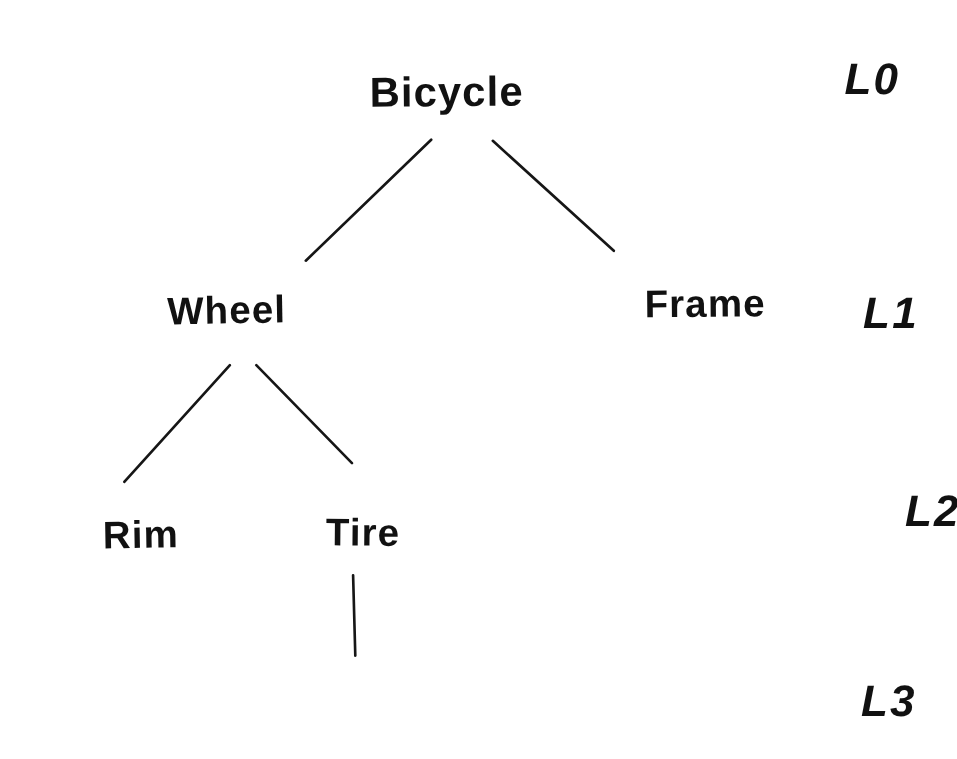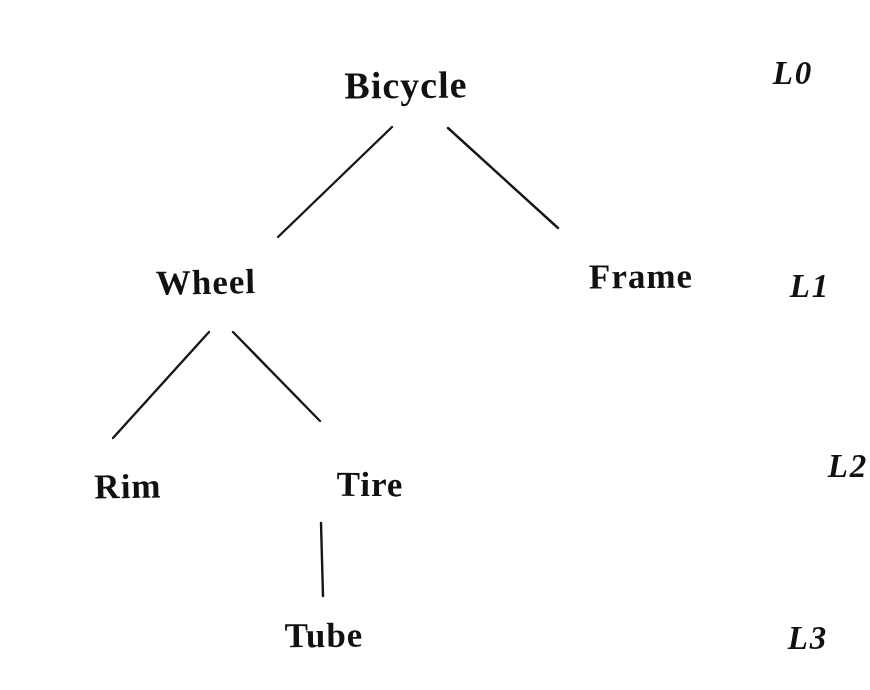--- a/index.html
+++ b/index.html
@@ -3,21 +3,21 @@
 <meta charset="utf-8">
 <style>
   * { margin: 0; padding: 0; box-sizing: border-box; }
   html, body { background: #ffffff; }
   .canvas {
     position: relative;
     width: 870px;
     height: 690px;
     background: #ffffff;
     overflow: hidden;
-    font-family: Liberation Serif, serif;
+    font-family: Liberation Sans, sans-serif;
     color: #111111;
   }
   .edges-svg {
     position: absolute;
     left: 0; top: 0;
     width: 870px; height: 690px;
   }
   .edges-svg line {
     stroke: #161616;
     stroke-width: 2.4;
@@ -25,28 +25,28 @@
   }
   .node, .level-label {
     position: absolute;
     transform: translate(-50%, -50%);
     white-space: nowrap;
     font-weight: bold;
     color: #111111;
     letter-spacing: 1px;
   }
   .node { font-size: 35px; }
-  .level-label { font-size: 33px; font-style: italic; letter-spacing: 2px; }
+  .level-label { font-size: 40px; font-style: italic; letter-spacing: 2px; }
 
   
   .pos-bicycle { left: 406px; top: 85px;  font-size: 38px; transform: translate(-50%,-50%) rotate(-0.5deg); }
   .pos-wheel   { left: 206px; top: 283px; transform: translate(-50%,-50%) rotate(-1deg); }
   .pos-frame   { left: 641px; top: 277px; transform: translate(-50%,-50%) rotate(-0.5deg); }
   .pos-rim     { left: 128px; top: 487px; transform: translate(-50%,-50%) rotate(-1deg); }
-  .pos-tire    { left: 330px; top: 485px; transform: translate(-50%,-50%) rotate(0.5deg); margin-left: 40px; }
+  .pos-tire    { left: 330px; top: 485px; transform: translate(-50%,-50%) rotate(0.5deg); }
   .pos-tube    { left: 324px; top: 636px; transform: translate(-50%,-50%) rotate(-0.5deg); }
   .pos-l0 { left: 793px; top: 73px; }
   .pos-l1 { left: 794px; top: 286px; margin-left: 16px; }
   .pos-l2 { left: 806px; top: 466px; margin-left: 42px; }
   .pos-l3 { left: 808px; top: 638px; text-align: right; }
 </style>
 </head>
 <body>
 
 <div class="canvas">
@@ -57,20 +57,19 @@
     <line x1="209" y1="332" x2="113" y2="438"></line>
     <line x1="233" y1="332" x2="320" y2="421"></line>
     <line x1="321" y1="523" x2="323" y2="596"></line>
   </svg>
 
   <div class="node pos-bicycle">Bicycle</div>
   <div class="node pos-wheel">Wheel</div>
   <div class="node pos-frame">Frame</div>
   <div class="node pos-rim">Rim</div>
   <div class="node pos-tire">Tire</div>
-  <div class="node pos-tube">Tube</div>
 
   <div class="level-label pos-l0">L0</div>
   <div class="level-label pos-l1">L1</div>
   <div class="level-label pos-l2">L2</div>
   <div class="level-label pos-l3">L3</div>
 
 </div>
 
 </body></html>

